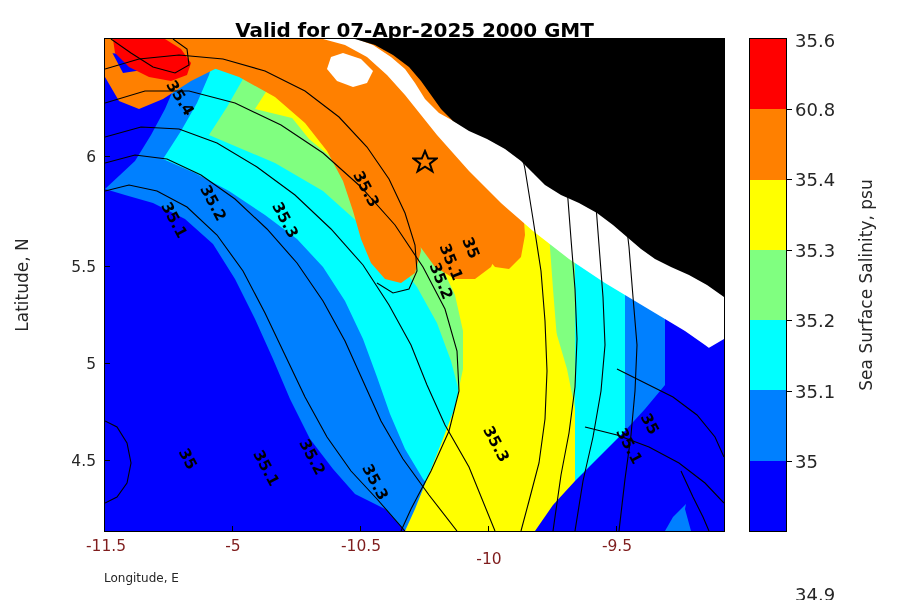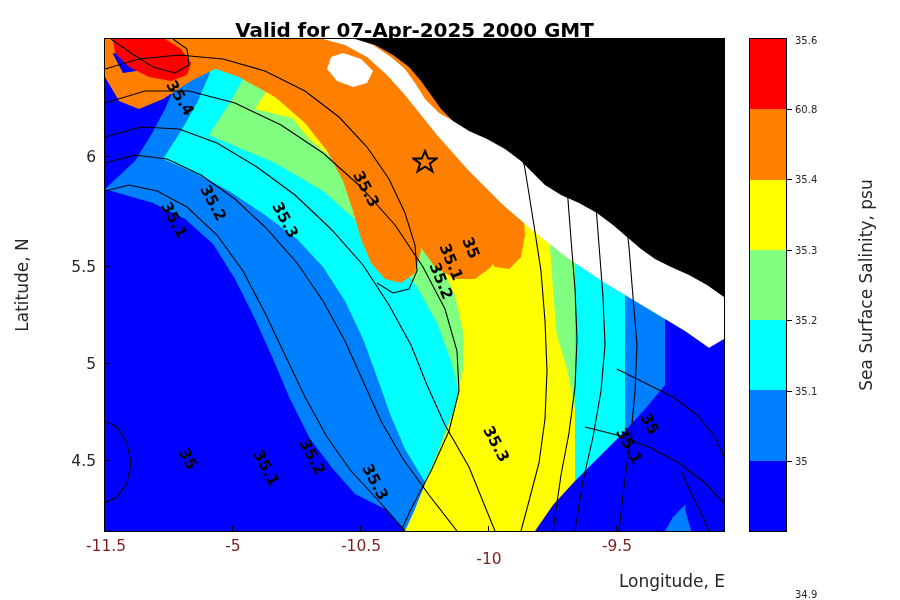--- a/index.html
+++ b/index.html
@@ -49,22 +49,22 @@
     position: absolute;
     font-size: 15.5px; color: #262626;
     text-align: right; white-space: nowrap;
     transform: translateY(-50%);
   }
 
   
   #xtitle {
     position: absolute;
     left: 104px; top: 571px; width: 621px;
-    text-align: right;
-    font-size: 17px; color: #262626;
+    text-align: left;
+    font-size: 12px; color: #262626;
     white-space: nowrap;
   }
   #ytitle {
     position: absolute;
     left: 22px; top: 285px;
     font-size: 17px; color: #262626;
     white-space: nowrap;
     transform: translate(-50%, -50%) rotate(-90deg);
     transform-origin: center center;
   }
@@ -78,21 +78,21 @@
     border: 1.4px solid #000;
     display: flex; flex-direction: column;
   }
   #cbar .band { flex: 1 1 0; width: 100%; }
   .cbtick {
     position: absolute; left: 787px;
     width: 5px; height: 1.3px; background: #000;
   }
   .cblab {
     position: absolute; left: 795px;
-    font-size: 10px; color: #262626;
+    font-size: 18px; color: #262626;
     white-space: nowrap;
     transform: translateY(-50%);
   }
   #cbtitle {
     position: absolute;
     left: 866px; top: 285px;
     font-size: 17px; color: #262626;
     white-space: nowrap;
     transform: translate(-50%, -50%) rotate(-90deg);
     transform-origin: center center;

